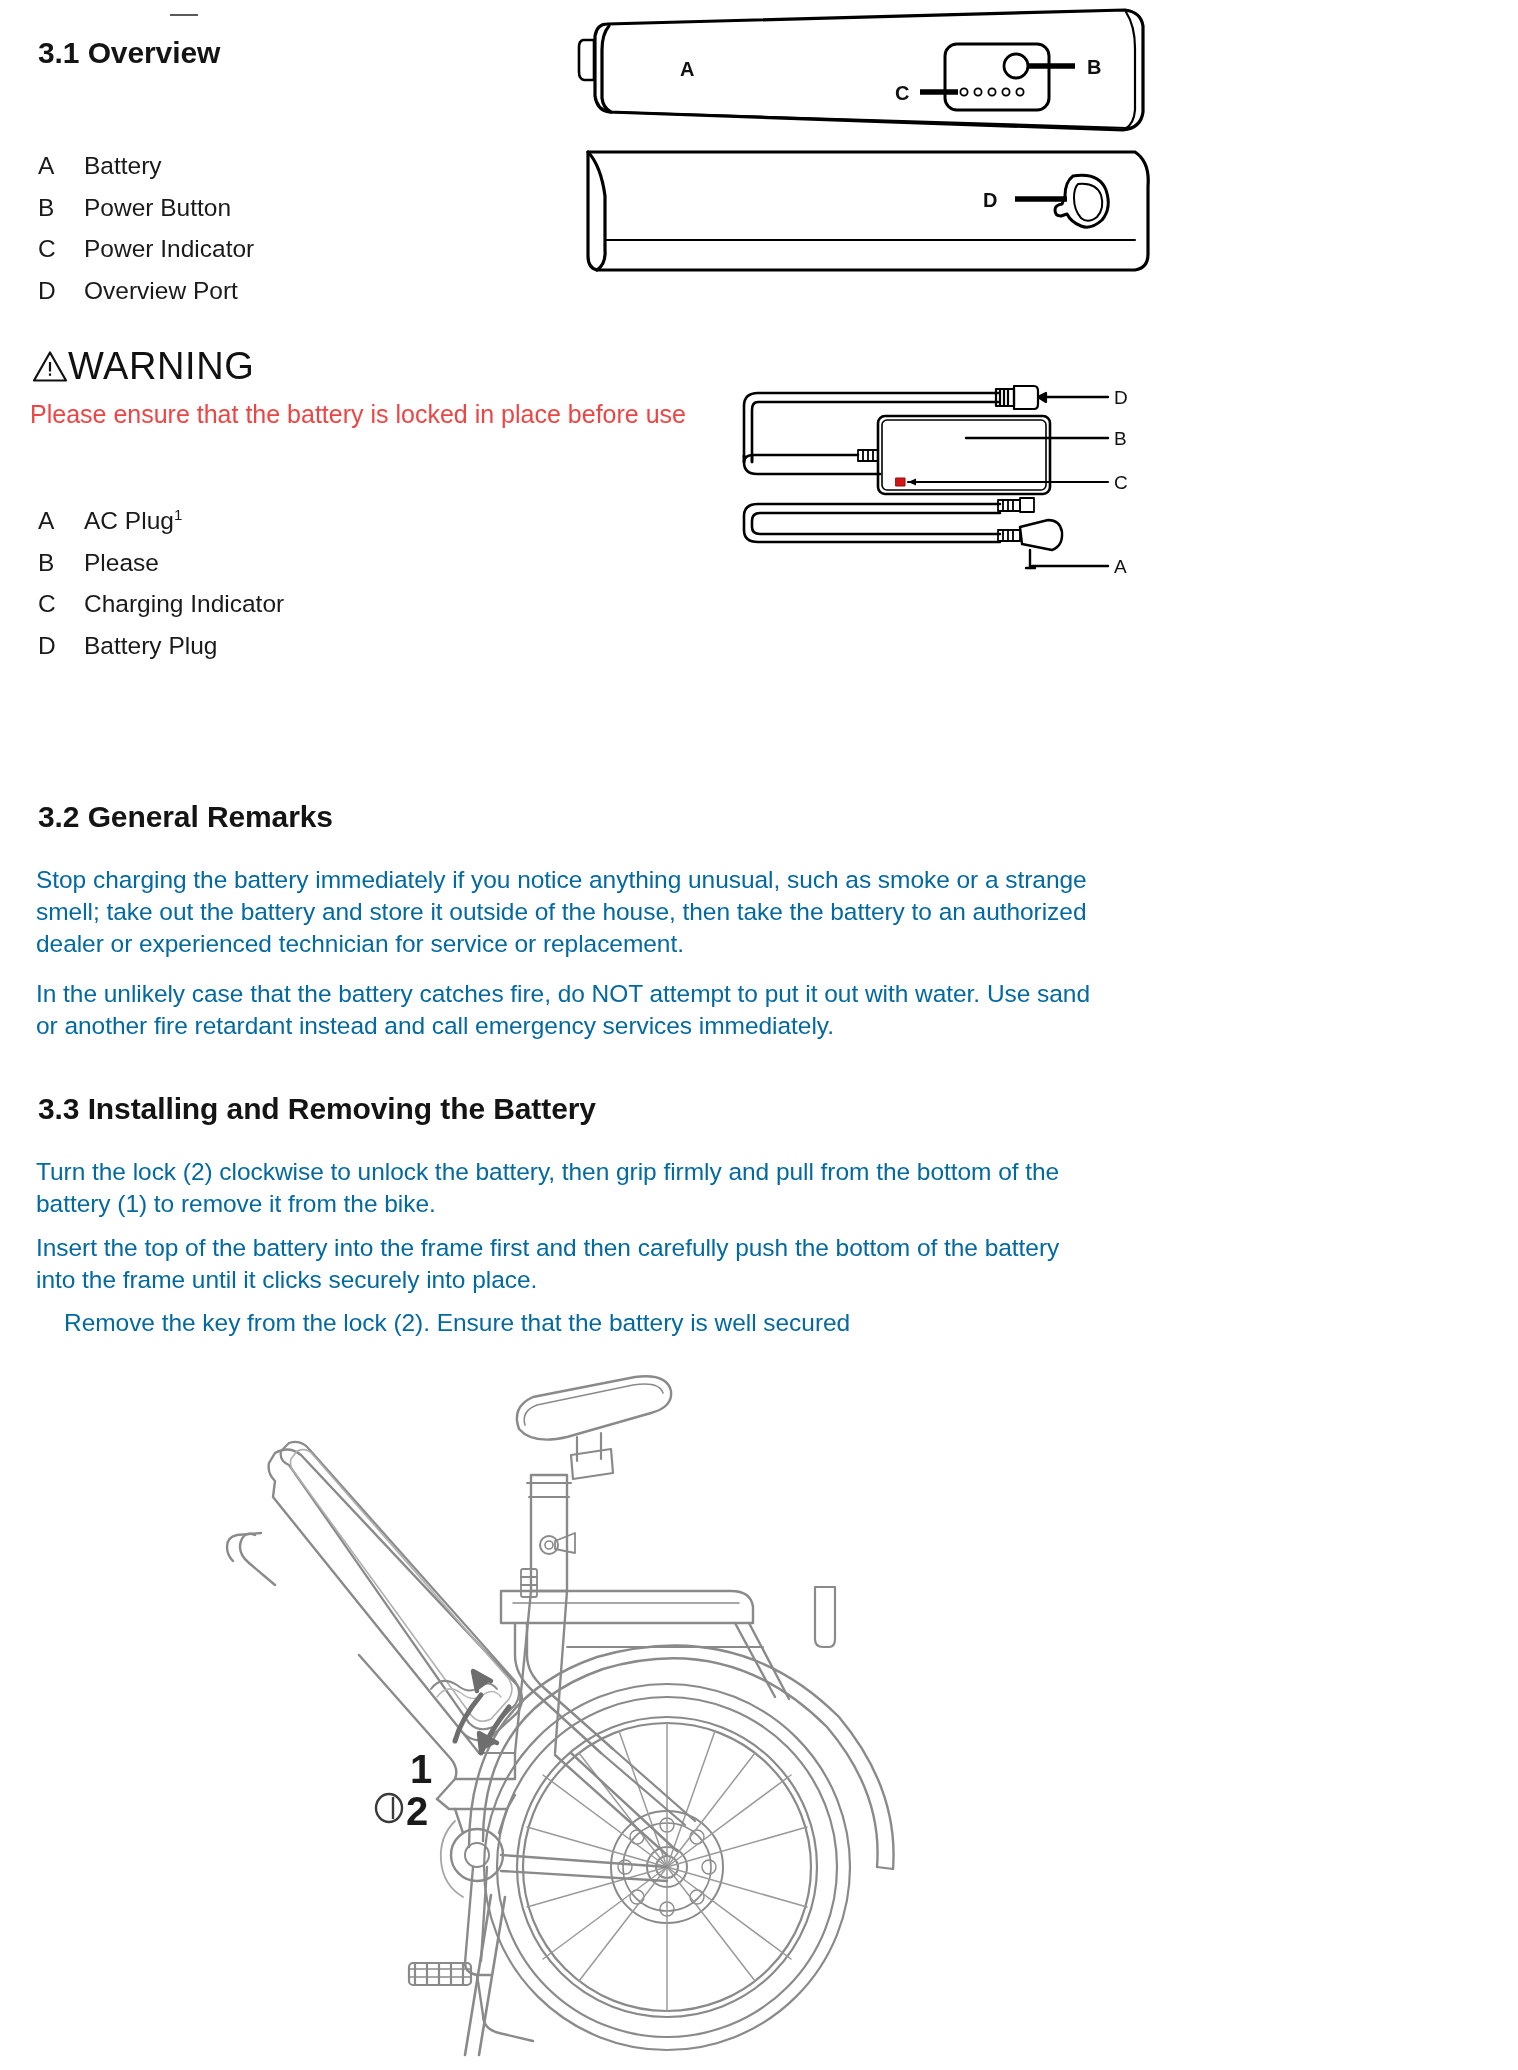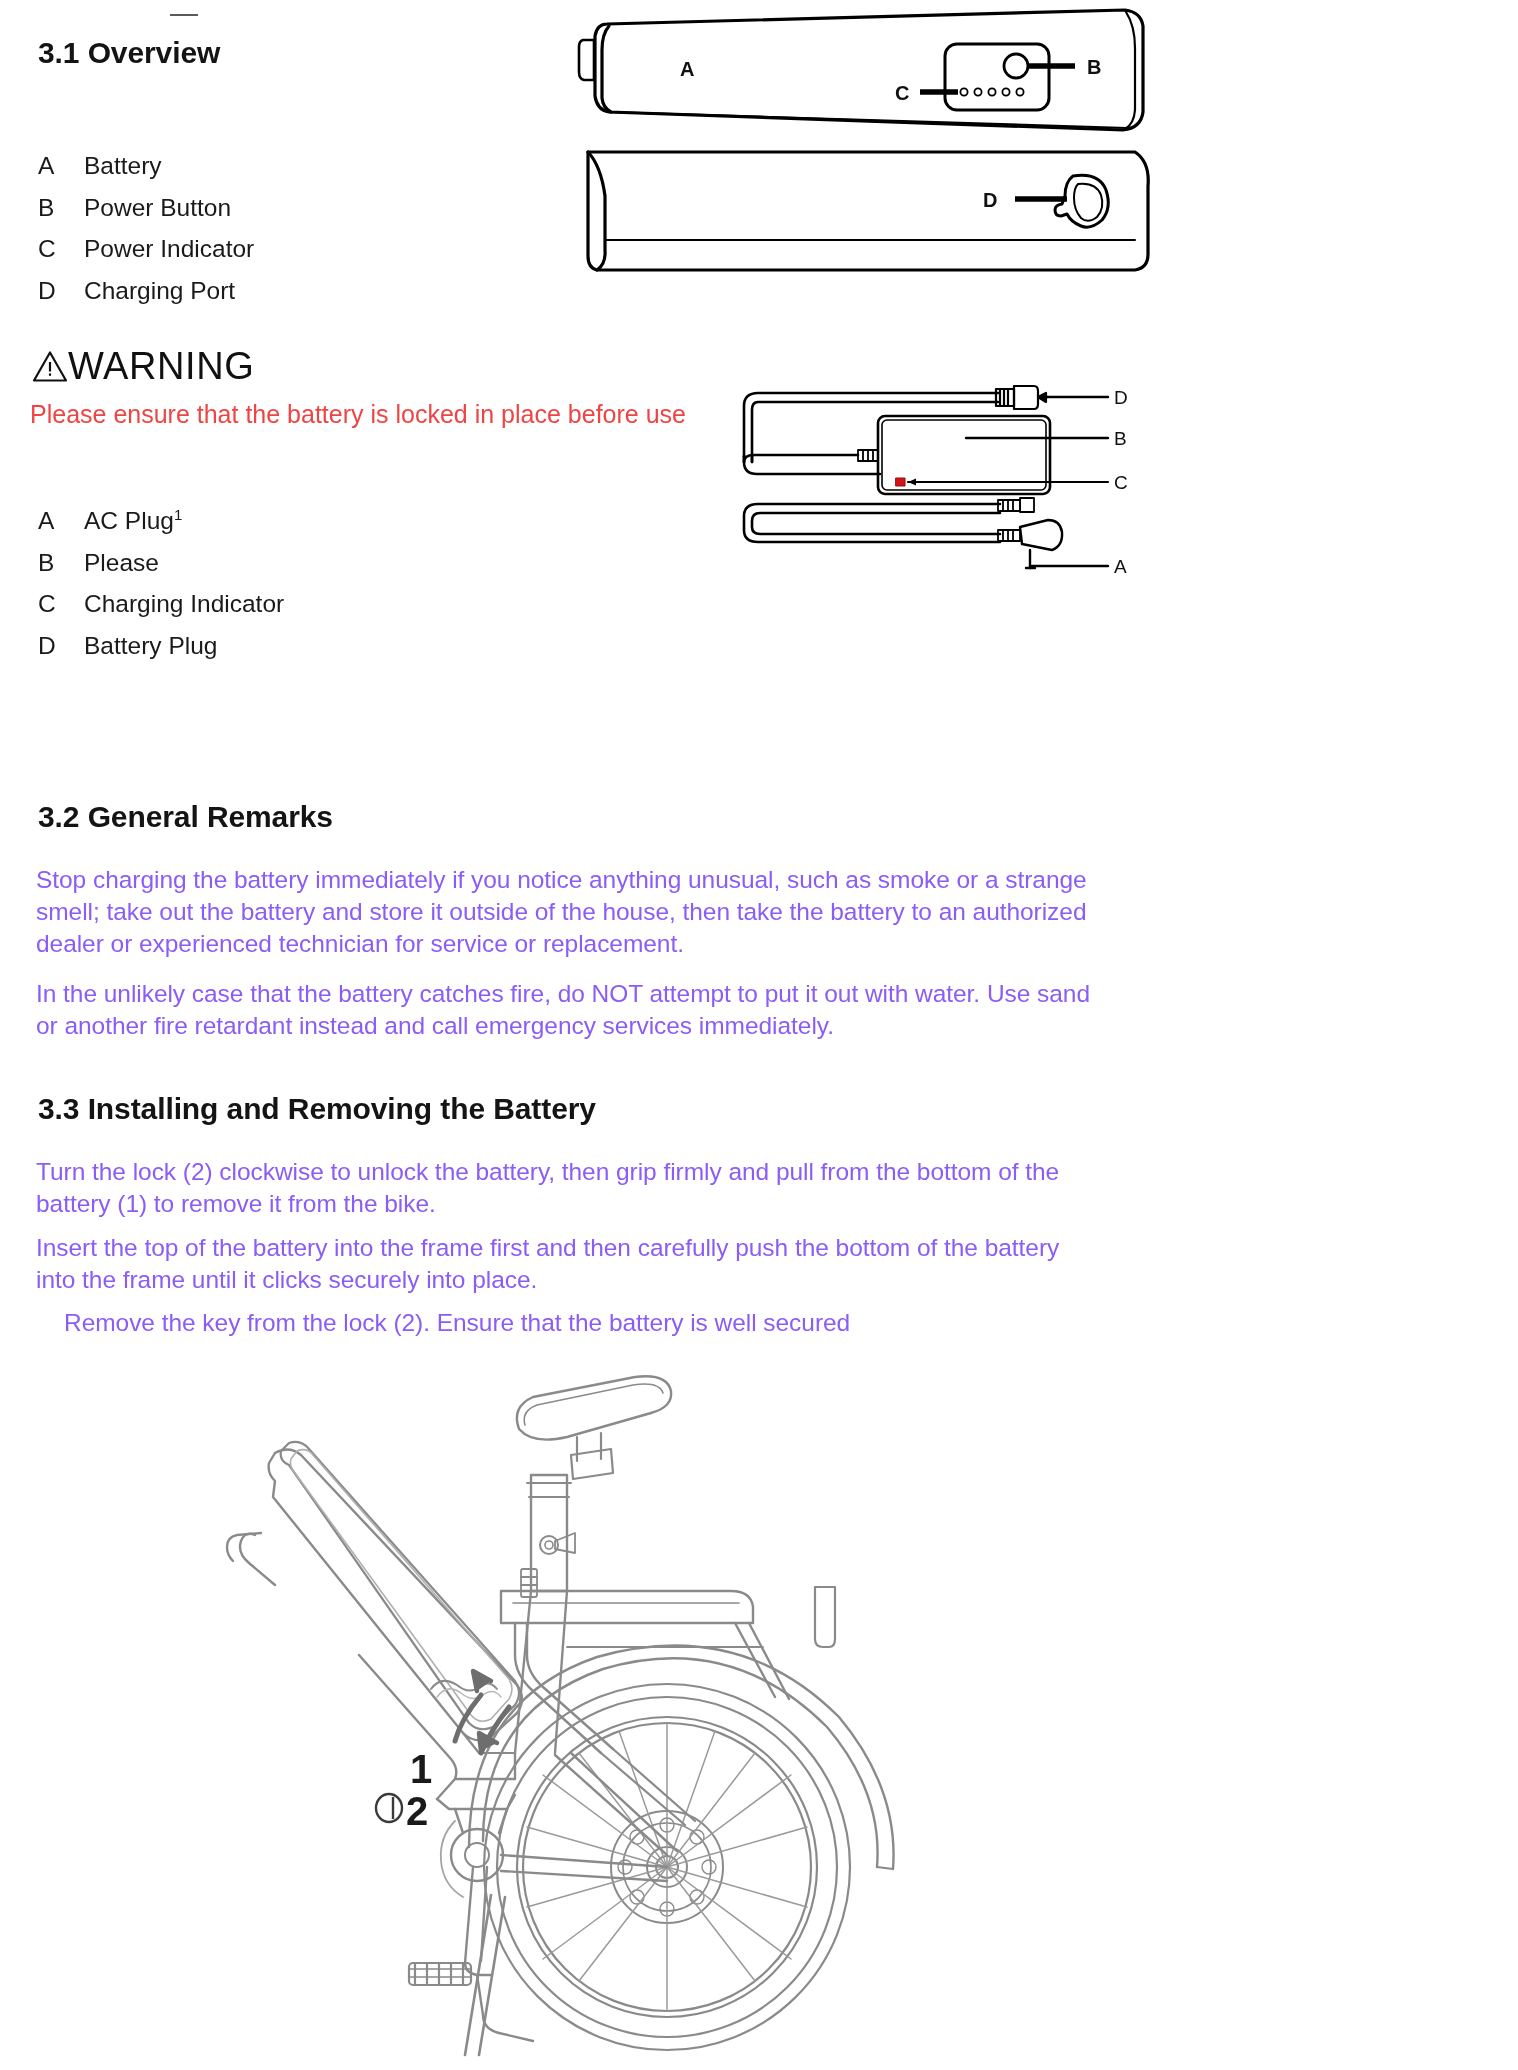--- a/index.html
+++ b/index.html
@@ -20,21 +20,21 @@
 
   .h-sec {
     font-size: 30px;
     font-weight: 600;
     letter-spacing: -0.1px;
     color: #141414;
   }
   .body-txt {
     font-size: 24.5px;
     line-height: 1.30;
-    color: #8b5cf6;
+    color: #0369a1;
     letter-spacing: -0.05px;
   }
 
   
   .crop-mark {
     position: absolute;
     left: 170px; top: 14px;
     width: 28px; height: 0;
     border-top: 2px solid #5a5a5a;
   }
@@ -131,21 +131,21 @@
     <div class="legend-row">
       <span class="legend-key">B</span>
       <span class="legend-val">Power Button</span>
     </div>
     <div class="legend-row">
       <span class="legend-key">C</span>
       <span class="legend-val">Power Indicator</span>
     </div>
     <div class="legend-row">
       <span class="legend-key">D</span>
-      <span class="legend-val">Charging Port</span>
+      <span class="legend-val">Overview Port</span>
     </div>
   </div>
 
   <div class="warn-head">
     <span>
       <svg class="warn-tri" width="36" height="33" viewBox="0 0 36 33">
         <path d="M18 2.5 L34 30.5 L2 30.5 Z" fill="none" stroke="#111" stroke-width="2.2" stroke-linejoin="round"></path>
         <rect x="16.9" y="12" width="2.2" height="9.5" fill="#111"></rect>
         <rect x="16.9" y="23.4" width="2.2" height="2.4" fill="#111"></rect>
       </svg>

